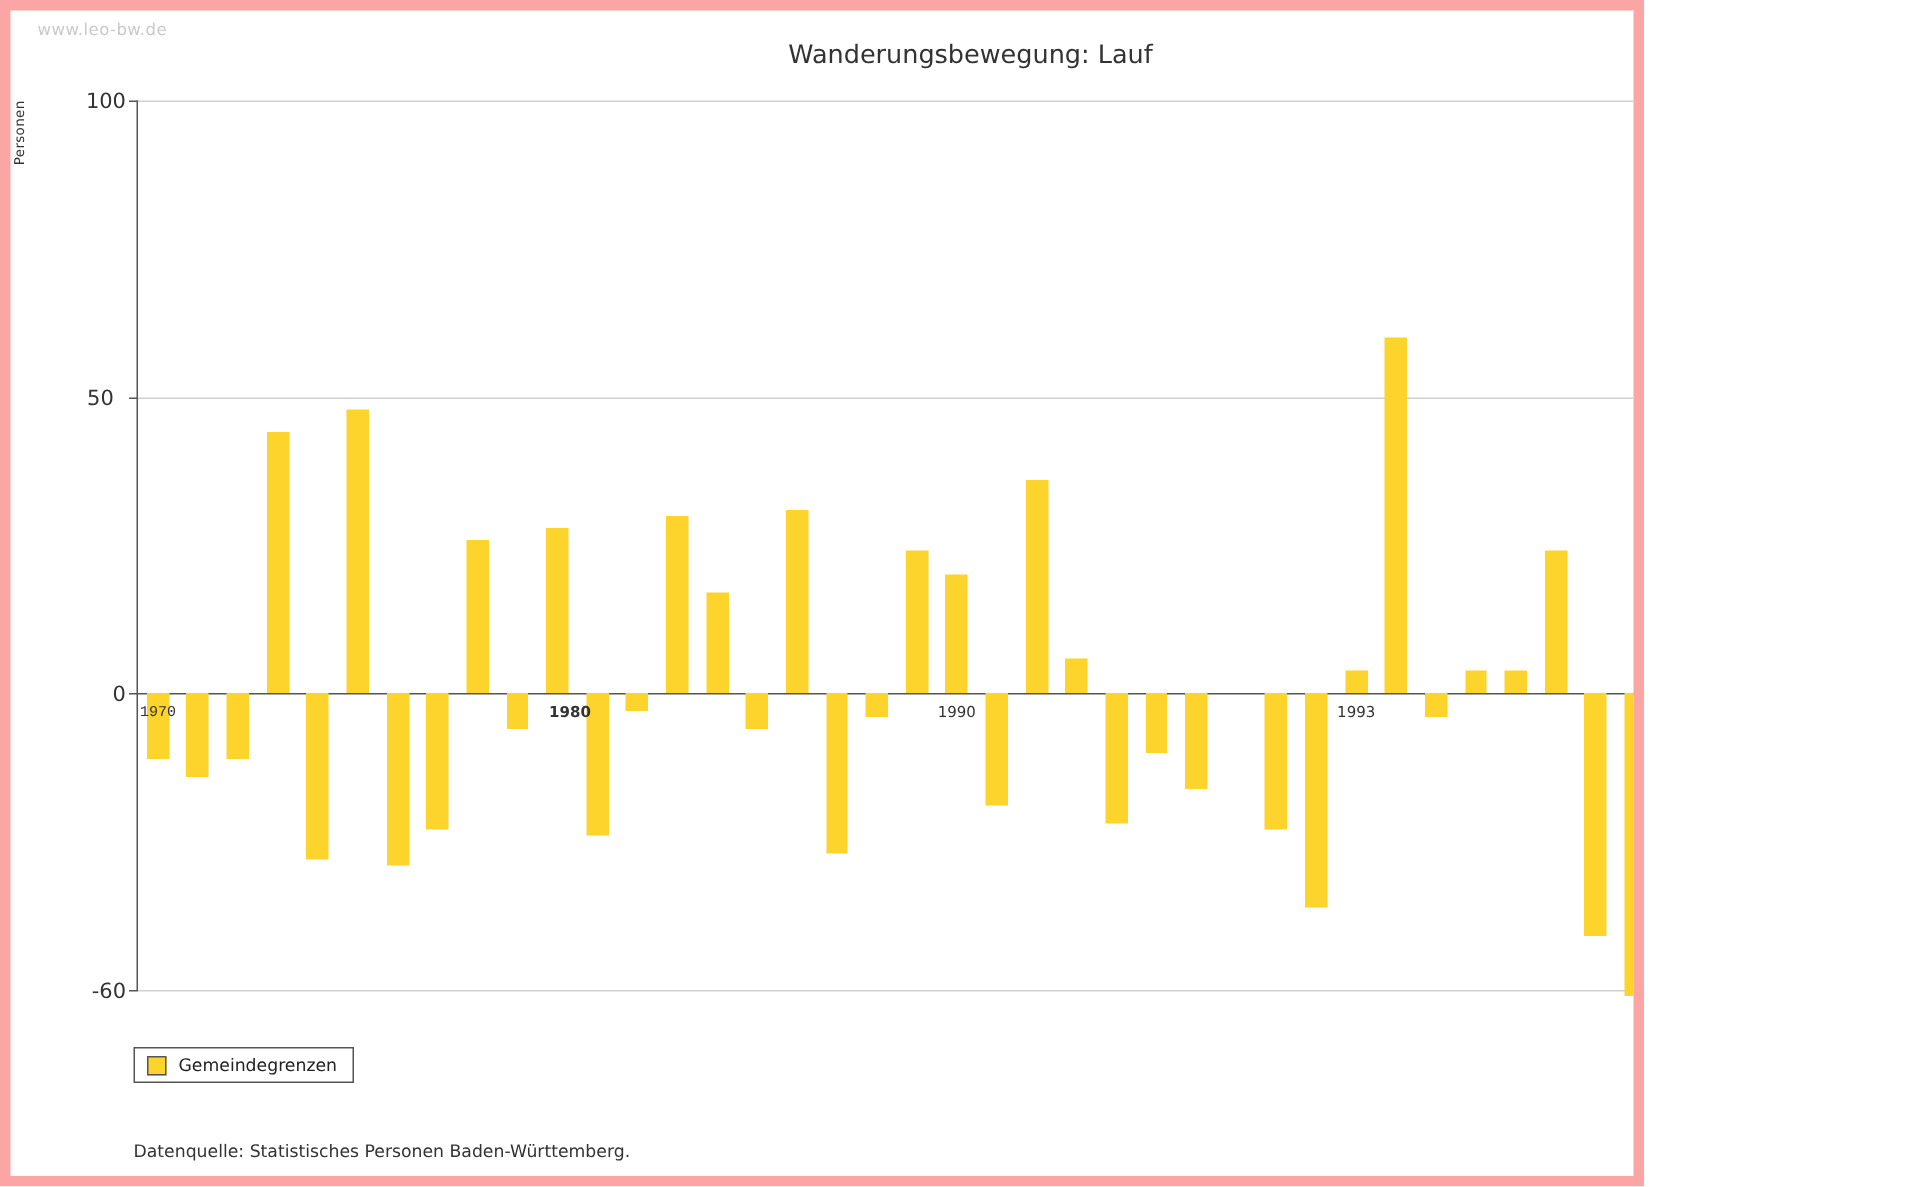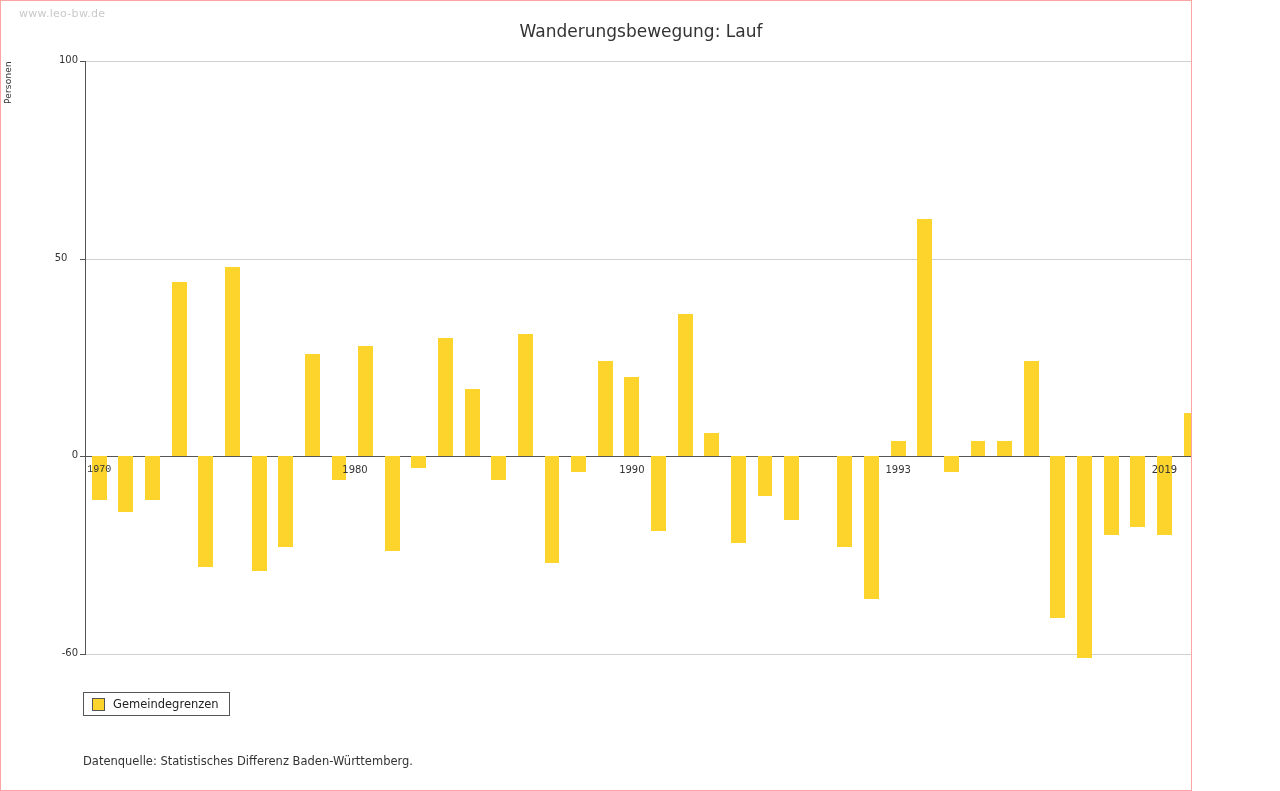--- a/index.html
+++ b/index.html
@@ -5,24 +5,24 @@
   html, body {
     margin: 0;
     padding: 0;
     background: #ffffff;
   }
   body {
     font-family: "DejaVu Sans", sans-serif;
   }
   #page {
     position: relative;
-    width: 1192px;
+    width: 1096px;
     height: 791px;
     background: #ffffff;
-    border: 1px solid #fca5a5;
+    border: 7px solid #fca5a5;
     box-sizing: border-box;
     overflow: hidden;
   }
   #watermark {
     position: absolute;
     left: 18px;
     top: 6px;
     font-size: 11px;
     color: #c9c9c9;
     letter-spacing: 0.3px;
@@ -66,21 +66,21 @@
     left: 0;
     width: 100%;
     height: 1px;
     background: #555555;
   }
   .ytick {
     position: absolute;
     left: -42px;
     width: 34px;
     text-align: right;
-    font-size: 10px;
+    font-size: 14px;
     color: #333333;
   }
   .ytickmark {
     position: absolute;
     left: -6px;
     width: 6px;
     height: 1px;
     background: #555555;
   }
   .axis-left {
@@ -192,26 +192,26 @@
       <div class="bar" title="2004: 4" style="left: 911.207px; width: 14.9116px; top: 379.52px; height: 15.8133px; background: rgb(252, 212, 44);"></div>
       <div class="bar" title="2005: 24" style="left: 937.835px; width: 14.9116px; top: 300.453px; height: 94.88px; background: rgb(252, 212, 44);"></div>
       <div class="bar" title="2006: -41" style="left: 964.463px; width: 14.9116px; top: 395.333px; height: 162.087px; background: rgb(252, 212, 44);"></div>
       <div class="bar" title="2007: -51" style="left: 991.091px; width: 14.9116px; top: 395.333px; height: 201.62px; background: rgb(252, 212, 44);"></div>
       <div class="bar" title="2008: -20" style="left: 1017.72px; width: 14.9116px; top: 395.333px; height: 79.0667px; background: rgb(252, 212, 44);"></div>
       <div class="bar" title="2009: -18" style="left: 1044.35px; width: 14.9116px; top: 395.333px; height: 71.16px; background: rgb(252, 212, 44);"></div>
       <div class="bar" title="2010: -20" style="left: 1070.97px; width: 14.9116px; top: 395.333px; height: 79.0667px; background: rgb(252, 212, 44);"></div>
       <div class="bar" title="2011: 11" style="left: 1097.6px; width: 14.9116px; top: 351.847px; height: 43.4867px; background: rgb(252, 212, 44);"></div>
       <div class="bar" title="2012: 48" style="left: 1124.23px; width: 14.9116px; top: 205.573px; height: 189.76px; background: rgb(252, 212, 44);"></div>
       <div class="xtick-label" style="left: 13.314px; top: 403.333px; font-family: Liberation Mono, monospace;">1970</div>
-      <div class="xtick-label" style="left: 269px; top: 403.333px;">1980</div>
+      <div class="xtick-label" style="left: 288px; top: 403.333px; font-weight: bold;">1980</div>
       <div class="xtick-label" style="left: 545.872px; top: 403.333px;">1990</div>
       <div class="xtick-label" style="left: 812.151px; top: 403.333px;">1993</div>
       <div class="xtick-label" style="left: 1078.43px; top: 403.333px;">2019</div>
     </div>
 
   <div id="legend">
     <span class="swatch"></span>
     <span>Gemeindegrenzen</span>
   </div>
 
-  <div class="footnote" id="note2">Datenquelle: Statistisches Differenz Baden-Württemberg.</div>
+  <div class="footnote" id="note2">Datenquelle: Statistisches Personen Baden-Württemberg.</div>
 
 </div>
 
 </body></html>

